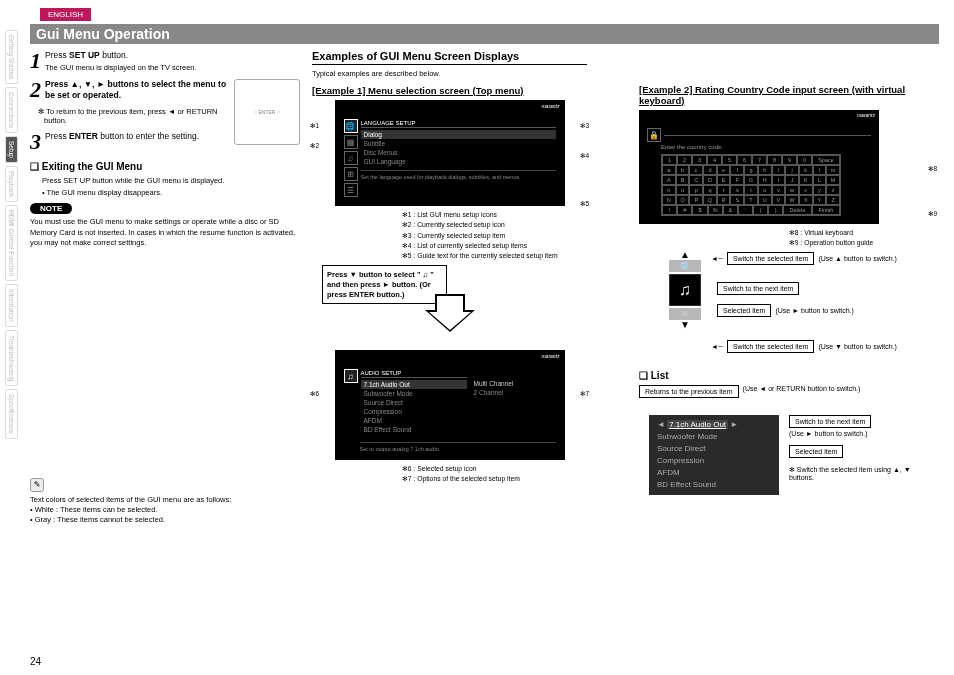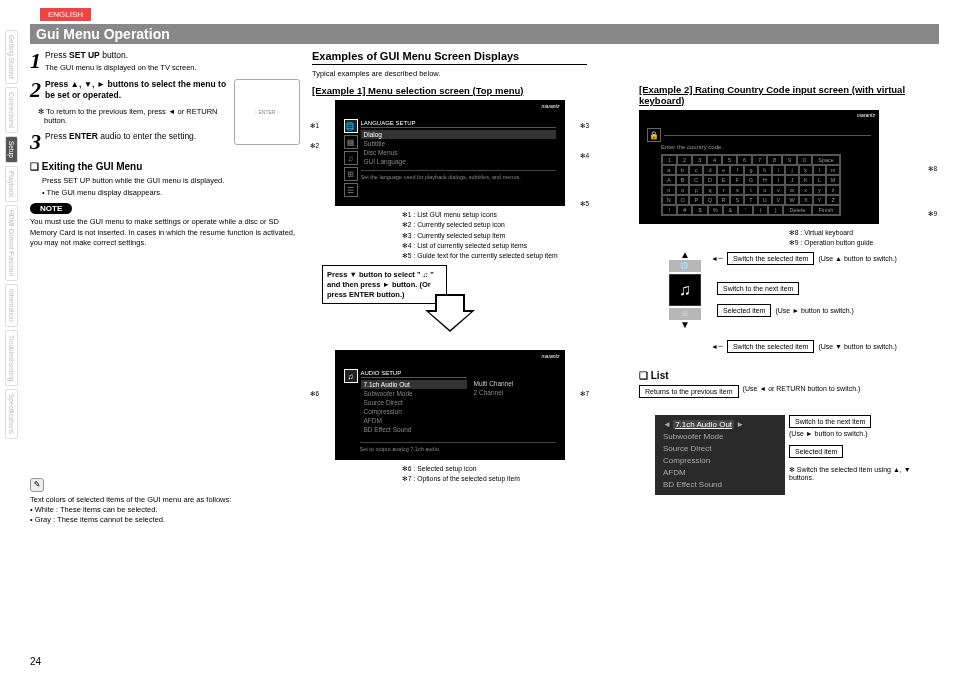--- a/index.html
+++ b/index.html
@@ -2,21 +2,21 @@
 <html><head>
 <meta charset="utf-8">
 <style>
   * { box-sizing: border-box; margin: 0; padding: 0; }
   body { font-family: Arial, Helvetica, sans-serif; font-size: 9px; color: #000; background: #fff; width: 954px; height: 675px; position: relative; }
   .page { display: flex; height: 100%; }
   .side-tabs { width: 22px; display: flex; flex-direction: column; padding-top: 30px; align-items: center; gap: 3px; }
   .side-tab { writing-mode: vertical-rl; font-size: 6.5px; color: #bbb; padding: 4px 2px; border: 0.5px solid #ddd; border-radius: 2px; text-align: center; }
   .side-tab.active { background: #555; color: #fff; }
   .content { flex: 1; padding: 8px 15px 8px 8px; display: flex; flex-direction: column; }
-  .lang { background: #ef4444; color: #fff; padding: 2px 8px; font-size: 8px; display: inline-block; margin-left: 10px; margin-bottom: 3px; }
+  .lang { background: #be185d; color: #fff; padding: 2px 8px; font-size: 8px; display: inline-block; margin-left: 10px; margin-bottom: 3px; }
   .title-bar { background: #888; color: #fff; padding: 2px 6px; font-size: 14px; font-weight: bold; margin-bottom: 6px; }
   .cols { display: flex; gap: 12px; flex: 1; }
   .col-left { width: 270px; }
   .col-mid { width: 275px; }
   .col-right { flex: 1; margin-left: 40px; }
   .step { display: flex; gap: 4px; margin-bottom: 6px; }
   .step-num { font-family: Georgia, serif; font-size: 22px; font-weight: bold; font-style: italic; line-height: 1; }
   .step-txt { font-size: 8.5px; line-height: 1.3; flex: 1; }
   .step-txt b { font-weight: bold; }
   .sub { font-size: 7.5px; margin-left: 12px; margin-top: 2px; line-height: 1.3; }
@@ -98,21 +98,21 @@
         <div style="position:relative">
           <div class="remote">○ ENTER ○</div>
           <div class="step">
             <div class="step-num">2</div>
             <div class="step-txt"><b>Press ▲, ▼, ► buttons to select the menu to be set or operated.</b></div>
           </div>
           <div class="note-row">✻ To return to the previous item, press ◄ or RETURN button.</div>
           <div class="step" style="margin-top:6px">
             <div class="step-num">3</div>
             <div class="step-txt">
-              <span>Press </span><b>ENTER</b><span> audio to enter the setting.</span>
+              <span>Press </span><b>ENTER</b><span> button to enter the setting.</span>
             </div>
           </div>
         </div>
 
         <div class="sub-head checkbox-sym">Exiting the GUI Menu</div>
         <div class="sub">Press SET UP button while the GUI menu is displayed.</div>
         <div class="sub">• The GUI menu display disappears.</div>
 
         <div class="note-pill">NOTE</div>
         <div class="body-txt">You must use the GUI menu to make settings or operate while a disc or SD Memory Card is not inserted. In cases in which the resume function is activated, you may not make correct settings.</div>
@@ -344,21 +344,21 @@
             <span style="font-size:7px">(Use ▼ button to switch.)</span>
           </div>
         </div>
 
         <div class="sub-head checkbox-sym">List</div>
         <div class="diag-area" style="height:140px">
           <div style="position:absolute;left:0;top:0;display:flex;align-items:flex-start;gap:4px">
             <span class="diag-box">Returns to the previous item</span>
             <span style="font-size:7px;width:120px">(Use ◄ or RETURN button to switch.)</span>
           </div>
-          <div class="list-block" style="position:absolute;left:16px;top:30px">
+          <div class="list-block" style="position:absolute;left:10px;top:30px">
             <div>◄ <span class="on">7.1ch Audio Out</span> ►</div>
             <div>Subwoofer Mode</div>
             <div>Source Direct</div>
             <div>Compression</div>
             <div>AFDM</div>
             <div>BD Effect Sound</div>
           </div>
           <div style="position:absolute;left:150px;top:30px">
             <div class="diag-box">Switch to the next item</div>
             <div style="font-size:7px;margin-top:2px">(Use ► button to switch.)</div>

